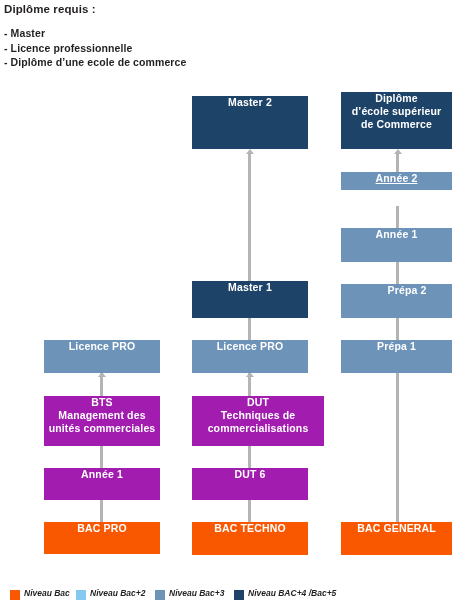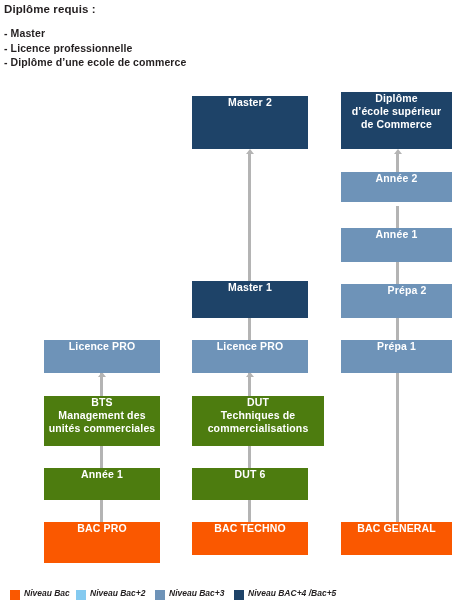--- a/index.html
+++ b/index.html
@@ -56,21 +56,21 @@
     justify-content: center;
     text-align: center;
     color: #ffffff;
     font-weight: bold;
     font-size: 10.5px;
     line-height: 13px;
     letter-spacing: .15px;
     padding: 0 3px;
   }
   .box.lvl-bac   { background: #fa5800; }
-  .box.lvl-bac2  { background: #4d7c0f; }
+  .box.lvl-bac2  { background: #a21caf; }
   .box.lvl-bac3  { background: #6e93b8; }
   .box.lvl-bac45 { background: #1e4368; }
 
   
   #legend {
     position: absolute;
     left: 0; top: 586px;
     width: 457px; height: 21px;
   }
   .legend-item { position: absolute; top: 0; height: 21px; }
@@ -139,21 +139,21 @@
     <span>Licence PRO</span>
   </div>
   <div class="box lvl-bac2" style="left:44px; top:396px; width:116px; height:50px; white-space:pre-line;">
     <span>BTS
 Management des
 unités commerciales</span>
   </div>
   <div class="box lvl-bac2" style="left:44px; top:468px; width:116px; height:32px;">
     <span>Année 1</span>
   </div>
-  <div class="box lvl-bac" style="left:44px; top:522px; width:116px; height:41px;">
+  <div class="box lvl-bac" style="left:44px; top:522px; width:116px; height:32px;">
     <span>BAC PRO</span>
   </div>
 
   <div class="box lvl-bac45" style="left:192px; top:96px; width:116px; height:53px;">
     <span>Master 2</span>
   </div>
   <div class="box lvl-bac45" style="left:192px; top:281px; width:116px; height:37px;">
     <span>Master 1</span>
   </div>
   <div class="box lvl-bac3" style="left:192px; top:340px; width:116px; height:33px;">
@@ -169,21 +169,21 @@
   </div>
   <div class="box lvl-bac" style="left:192px; top:522px; width:116px; height:33px;">
     <span>BAC TECHNO</span>
   </div>
 
   <div class="box lvl-bac45" style="left:341px; top:92px; width:111px; height:57px; white-space:pre-line;">
     <span>Diplôme
 d’école supérieur
 de Commerce</span>
   </div>
-  <div class="box lvl-bac3" style="left:341px; top:172px; width:111px; height:30px;">
+  <div class="box lvl-bac3" style="left:341px; top:172px; width:111px; height:18px;text-decoration:underline;">
     <span>Année 2</span>
   </div>
   <div class="box lvl-bac3" style="left:341px; top:228px; width:111px; height:34px;">
     <span>Année 1</span>
   </div>
   <div class="box lvl-bac3" style="left:341px; top:284px; width:111px; height:34px;padding-left:24px;">
     <span>Prépa 2</span>
   </div>
   <div class="box lvl-bac3" style="left:341px; top:340px; width:111px; height:33px;">
     <span>Prépa 1</span>

